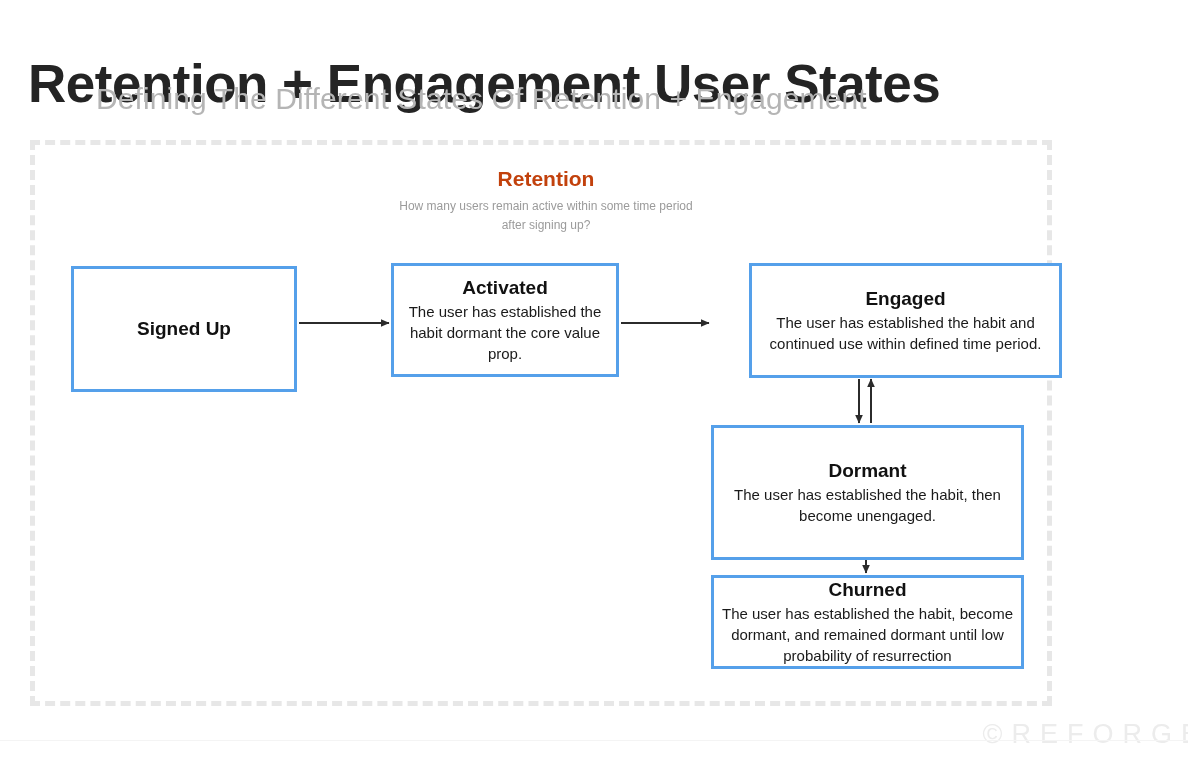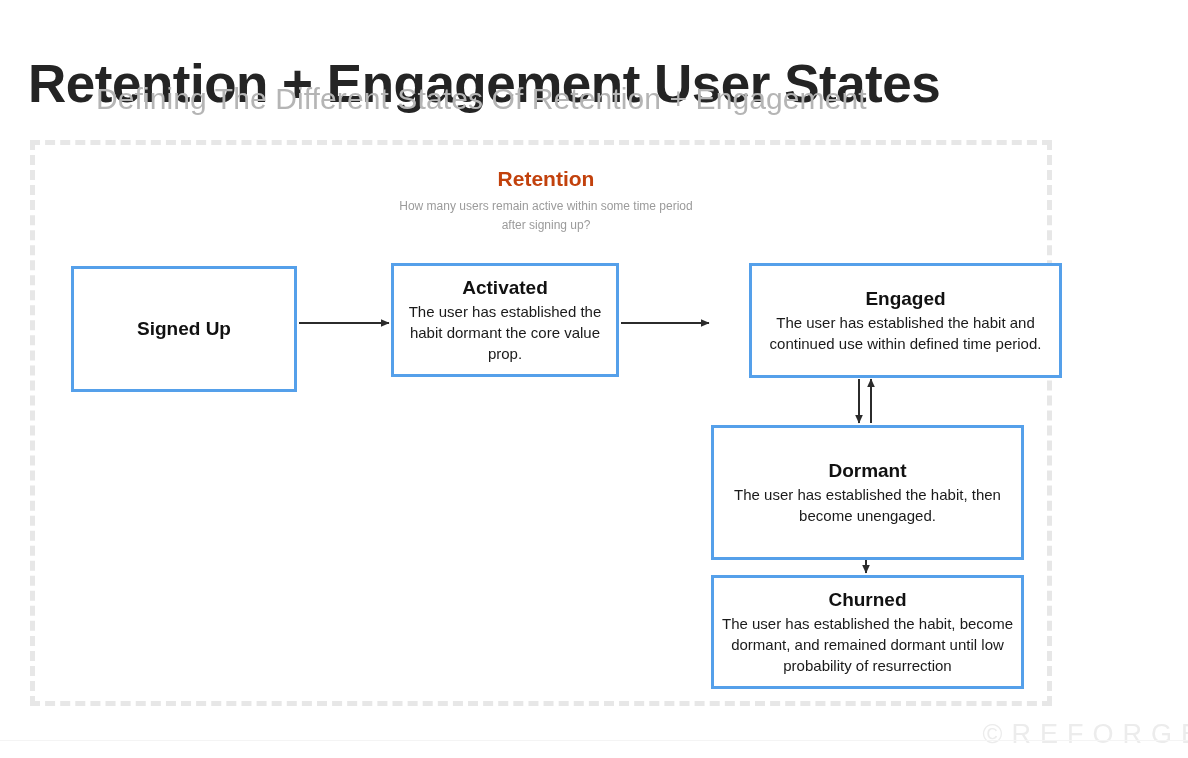--- a/index.html
+++ b/index.html
@@ -108,21 +108,21 @@
     font-weight: normal;
     color: #1a1a1a;
     line-height: 21px;
   }
 
   
   #node-signed-up { left: 36px;  top: 121px; width: 226px; height: 126px; }
   #node-activated { left: 356px; top: 118px; width: 228px; height: 114px; }
   #node-engaged   { left: 676px; top: 118px; width: 313px; height: 115px; margin-left: 38px; }
   #node-dormant   { left: 676px; top: 280px; width: 313px; height: 135px; }
-  #node-churned   { left: 676px; top: 430px; width: 313px; height: 114px; }
+  #node-churned   { left: 676px; top: 430px; width: 313px; height: 94px; }
 
   
   .arrow-layer {
     position: absolute;
     left: 0;
     top: 0;
     width: 1022px;
     height: 566px;
     pointer-events: none;
     overflow: visible;

